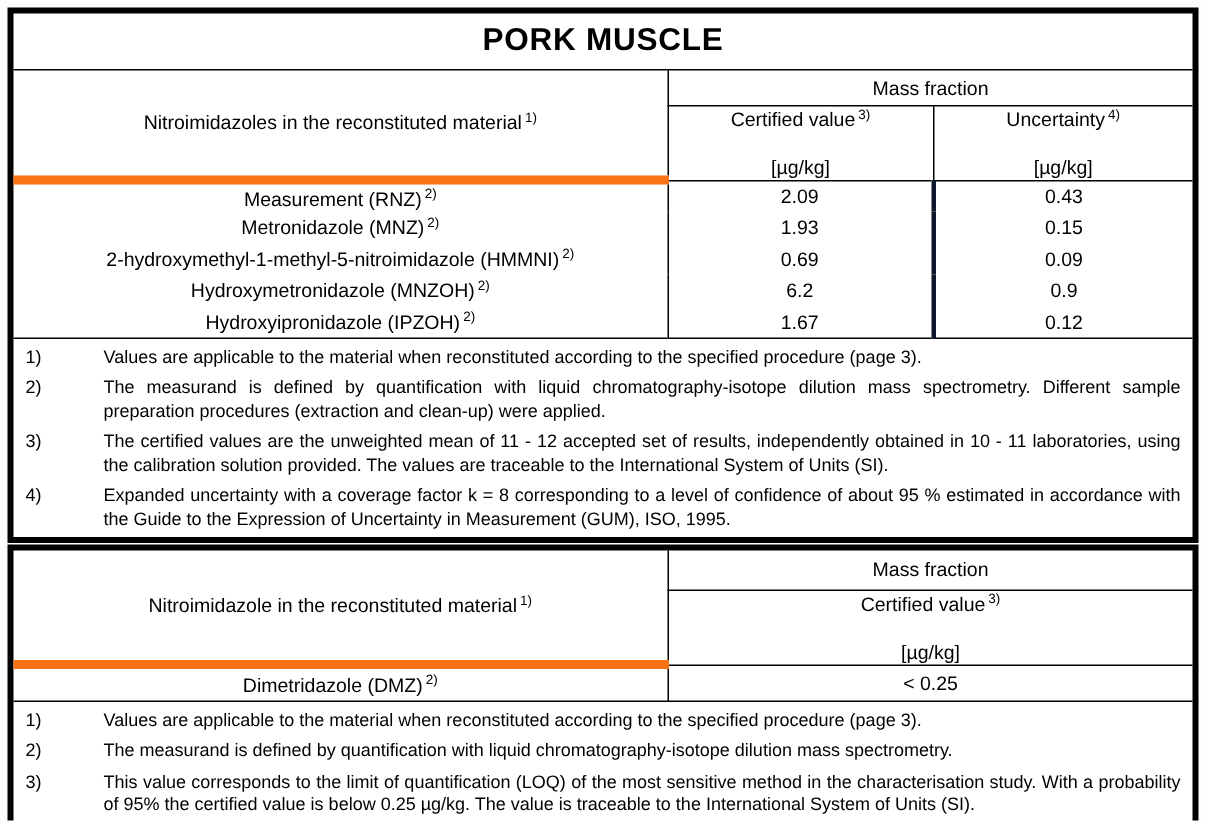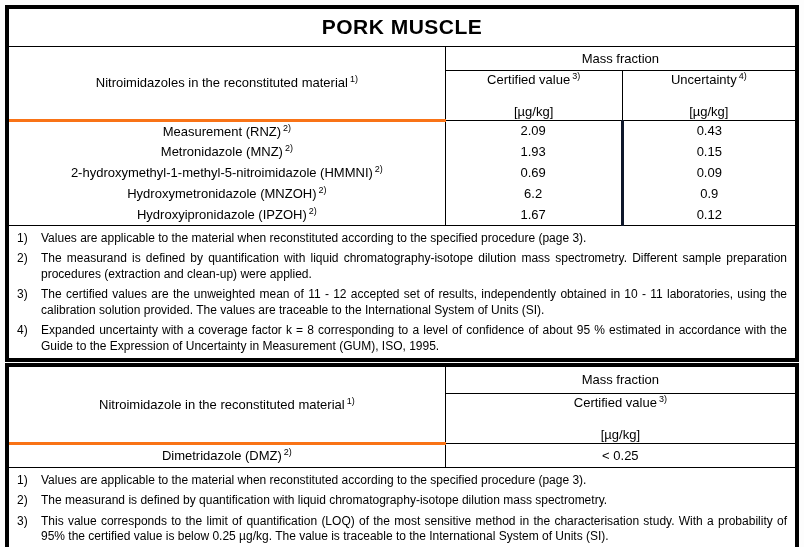--- a/index.html
+++ b/index.html
@@ -35,21 +35,21 @@
     height: 37px;
     font-size: 21px;
     font-weight: bold;
     letter-spacing: 0.5px;
     border-bottom: 1px solid #000;
   }
 
   
   td.h-left {
     border-right: 1px solid #000;
-    border-bottom: 3px solid #f97316;
+    border-bottom: 6px solid #f97316;
   }
   td.h-mass {
     height: 24px;
     border-bottom: 1px solid #000;
   }
   td.h-mass2 { height: 26px; border-bottom: 1px solid #000; }
   td.h-sub {
     height: 49px;
     border-bottom: 1px solid #000;
   }
@@ -71,21 +71,21 @@
     padding: 5px 8px 4px 8px;
   }
   .footnote {
     display: flex;
     margin-bottom: 5px;
     font-size: 12px;
     line-height: 15.5px;
   }
   .footnote:last-child { margin-bottom: 0; }
   .fn-num { width: 24px; flex-shrink: 0; }
-  .fn-text { flex: 1; text-align: justify; }
+  .fn-text { flex: 1; text-align: justify; margin-left: 28px; }
 
   sup {
     font-size: 9px;
     line-height: 0;
     vertical-align: 5px;
     margin-left: 2px;
   }
 </style>
 </head>
 <body>

